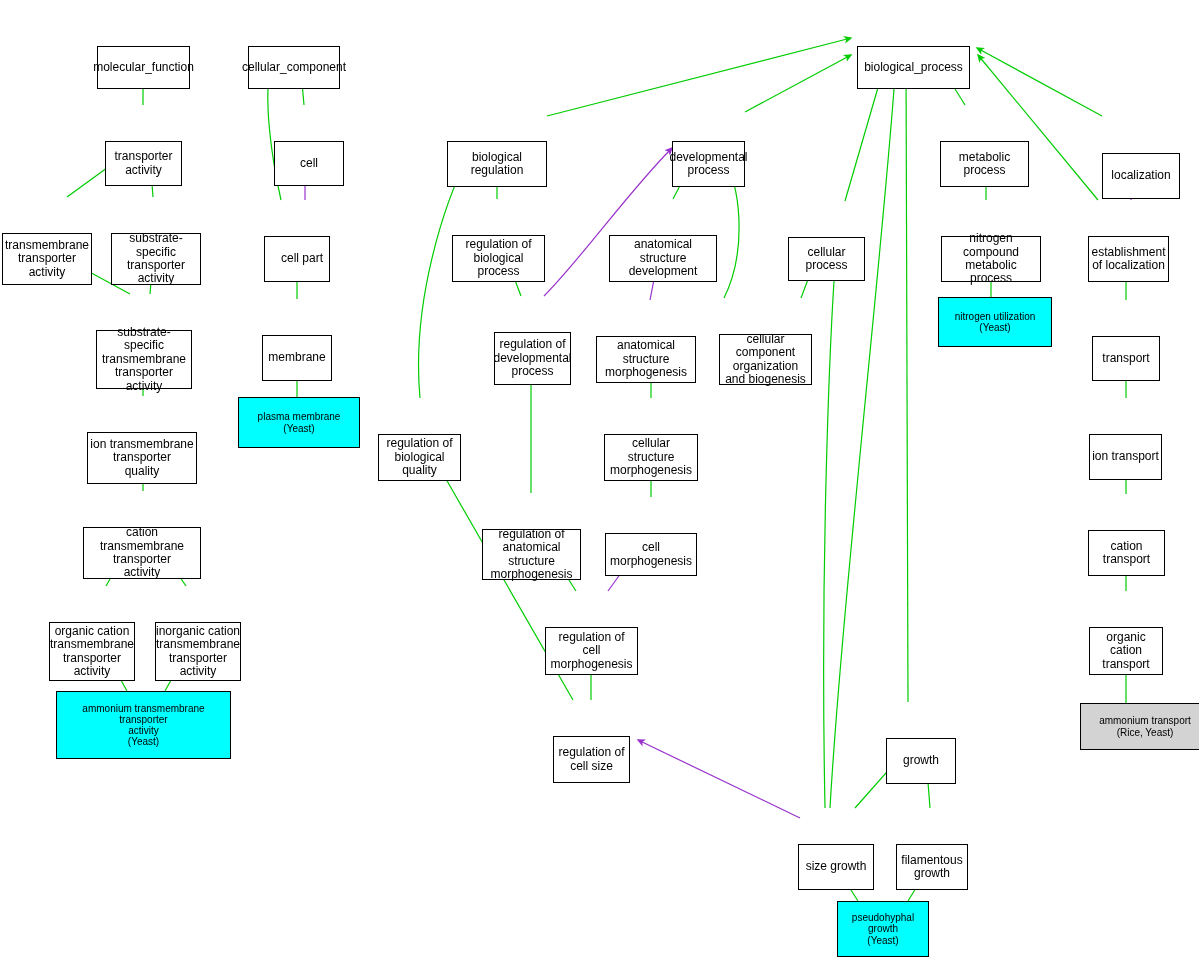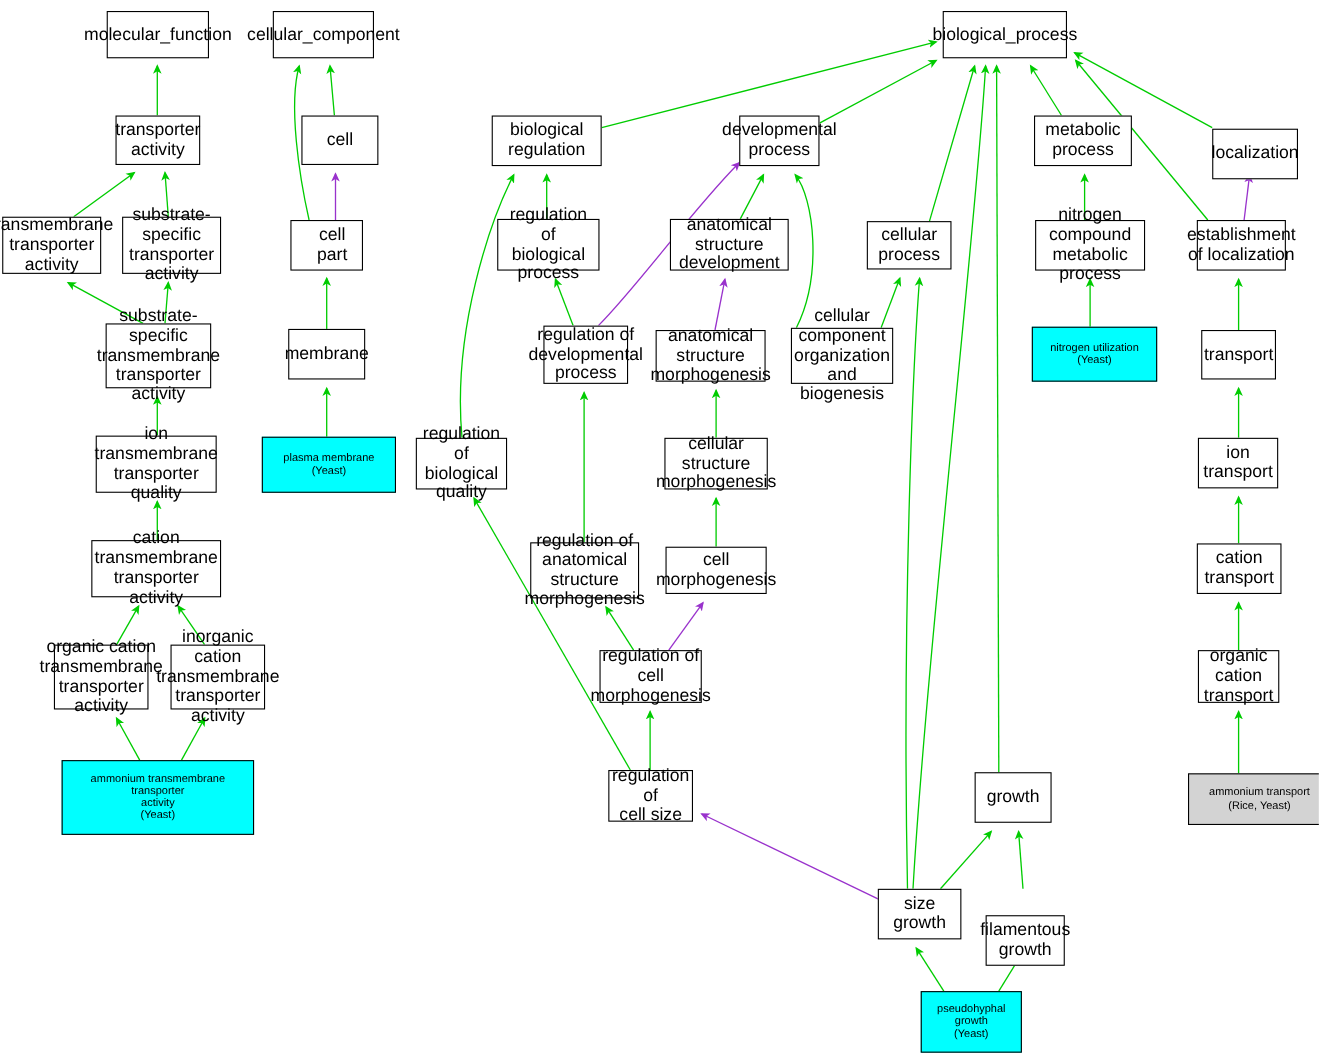--- a/index.html
+++ b/index.html
@@ -42,21 +42,22 @@
   .node.highlight {
     background: #00ffff;
   }
   .node.shaded {
     background: #d3d3d3;
   }
   .node.big {
     font-size: 10px;
   }
   .node.small {
-    font-size: 16px;
+    font-size: 12px;
+    margin-top: 36px;
   }
 </style>
 </head>
 <body>
 
 <div id="canvas">
   <svg id="edge-layer" viewBox="0 0 1199 964" xmlns="http://www.w3.org/2000/svg">
     <defs>
       <marker id="arrow-is-a" markerWidth="9" markerHeight="9" refX="7" refY="4.5" orient="auto" markerUnits="userSpaceOnUse">
         <path d="M 0 0.6 L 8.5 4.5 L 0 8.4 L 2.2 4.5 Z" fill="#00cc00"></path>
@@ -198,19 +199,19 @@
       <div class="node small" style="left: 545px; top: 591px; width: 93px; height: 48px;"><span>regulation of
 cell morphogenesis</span></div>
       <div class="node small" style="left: 1089px; top: 591px; width: 74px; height: 48px;"><span>organic cation
 transport</span></div>
       <div class="node small" style="left: 553px; top: 700px; width: 77px; height: 47px;"><span>regulation of
 cell size</span></div>
       <div class="node small" style="left: 886px; top: 702px; width: 70px; height: 46px;"><span>growth</span></div>
       <div class="node shaded big" style="left: 1060px; top: 703px; width: 130px; height: 47px; margin-left: 20px;"><span>ammonium transport
 (Rice, Yeast)</span></div>
       <div class="node small" style="left: 798px; top: 808px; width: 76px; height: 46px;"><span>size growth</span></div>
-      <div class="node small" style="left: 896px; top: 832px; width: 72px; height: 46px;"><span>filamentous
+      <div class="node small" style="left: 896px; top: 808px; width: 72px; height: 46px;"><span>filamentous
 growth</span></div>
       <div class="node highlight big" style="left: 837px; top: 901px; width: 92px; height: 56px;"><span>pseudohyphal
 growth
 (Yeast)</span></div>
     </div>
 </div>
 
 </body></html>

